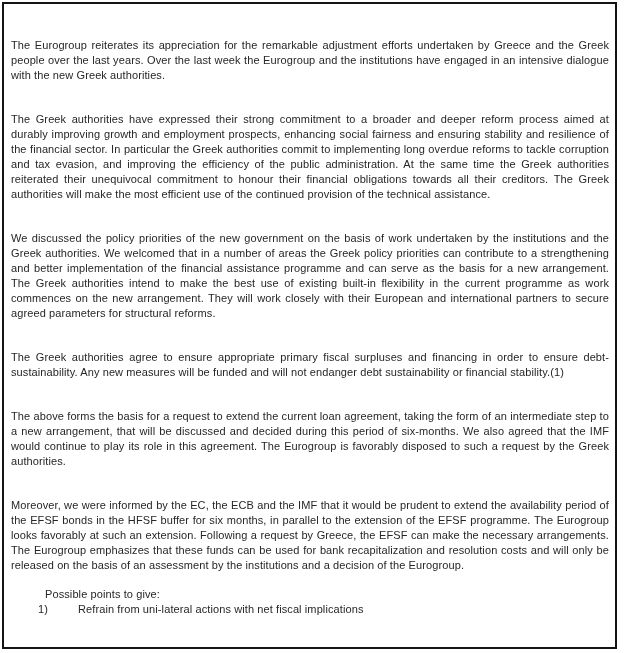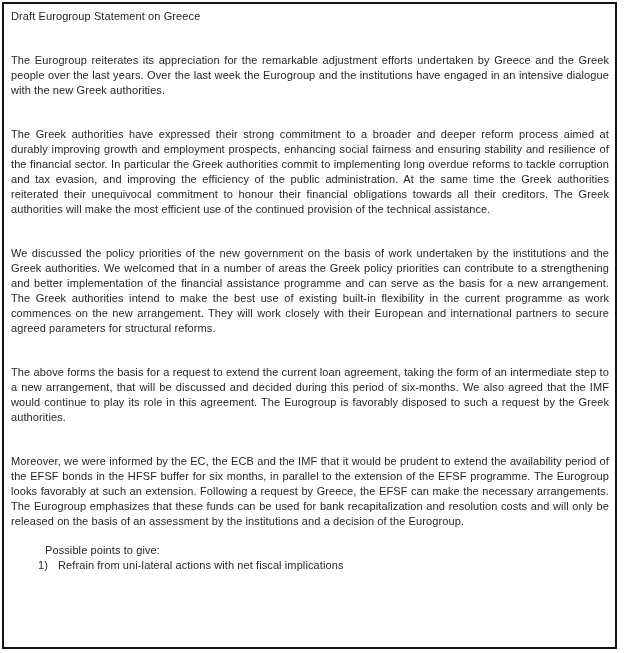--- a/index.html
+++ b/index.html
@@ -47,36 +47,37 @@
     display: flex;
     text-align: left;
   }
   .point-num {
     margin-left: 27px;
     width: 20px;
     flex: 0 0 auto;
   }
   .point-text {
     flex: 1 1 auto;
+    margin-left: 20px;
   }
 </style>
 </head>
 <body>
 
 <div class="page">
   <div class="content">
 
-    <p class="doc-title">Draft Eurogroup Statement on Greece</p>
 
     <p class="para">The Eurogroup reiterates its appreciation for the remarkable adjustment efforts undertaken by Greece and the Greek people over the last years. Over the last week the Eurogroup and the institutions have engaged in an intensive dialogue with the new Greek authorities.</p>
 
     <p class="para">The Greek authorities have expressed their strong commitment to a broader and deeper reform process aimed at durably improving growth and employment prospects, enhancing social fairness and ensuring stability and resilience of the financial sector.  In particular the Greek authorities commit to implementing long overdue reforms to tackle corruption and tax evasion, and improving the efficiency of the public administration.  At the same time the Greek authorities reiterated their unequivocal commitment to honour their financial obligations towards all their creditors. The Greek authorities will make the most efficient use of the continued provision of the technical assistance.</p>
 
     <p class="para">We discussed the policy priorities of the new government on the basis of work undertaken by the institutions and the Greek authorities.  We welcomed that in a number of areas the Greek policy priorities can contribute to a strengthening and better implementation of the financial assistance programme and can serve as the basis for a new arrangement.  The Greek authorities intend to make the best use of existing built-in flexibility in the current programme as work commences on the new arrangement. They will work closely with their European and international partners to secure agreed parameters for structural reforms.</p>
 
+    <p class="para">The Greek authorities agree to ensure appropriate primary fiscal surpluses and financing in order to ensure debt-sustainability. Any new measures will be funded and will not endanger debt sustainability or financial stability.(1)</p>
 
     <p class="para">The above forms the basis for a request to extend the current loan agreement, taking the form of an intermediate step to a new arrangement, that will be discussed and decided during this period of six-months. We also agreed that the IMF would continue to play its role in this agreement. The Eurogroup is favorably disposed to such a request by the Greek authorities.</p>
 
     <p class="para">Moreover, we were informed by the EC, the ECB and the IMF that it would be prudent to extend the availability period of the EFSF bonds in the HFSF buffer for six months, in parallel to the extension of the EFSF programme.  The Eurogroup looks favorably at such an extension.  Following a request by Greece, the EFSF can make the necessary arrangements.  The Eurogroup emphasizes that these funds can be used for bank recapitalization and resolution costs and will only be released on the basis of an assessment by the institutions and a decision of the Eurogroup.</p>
 
 
     <p class="points-header">Possible points to give:</p>
 
     <div class="point-row">
       <span class="point-num">1)</span>

